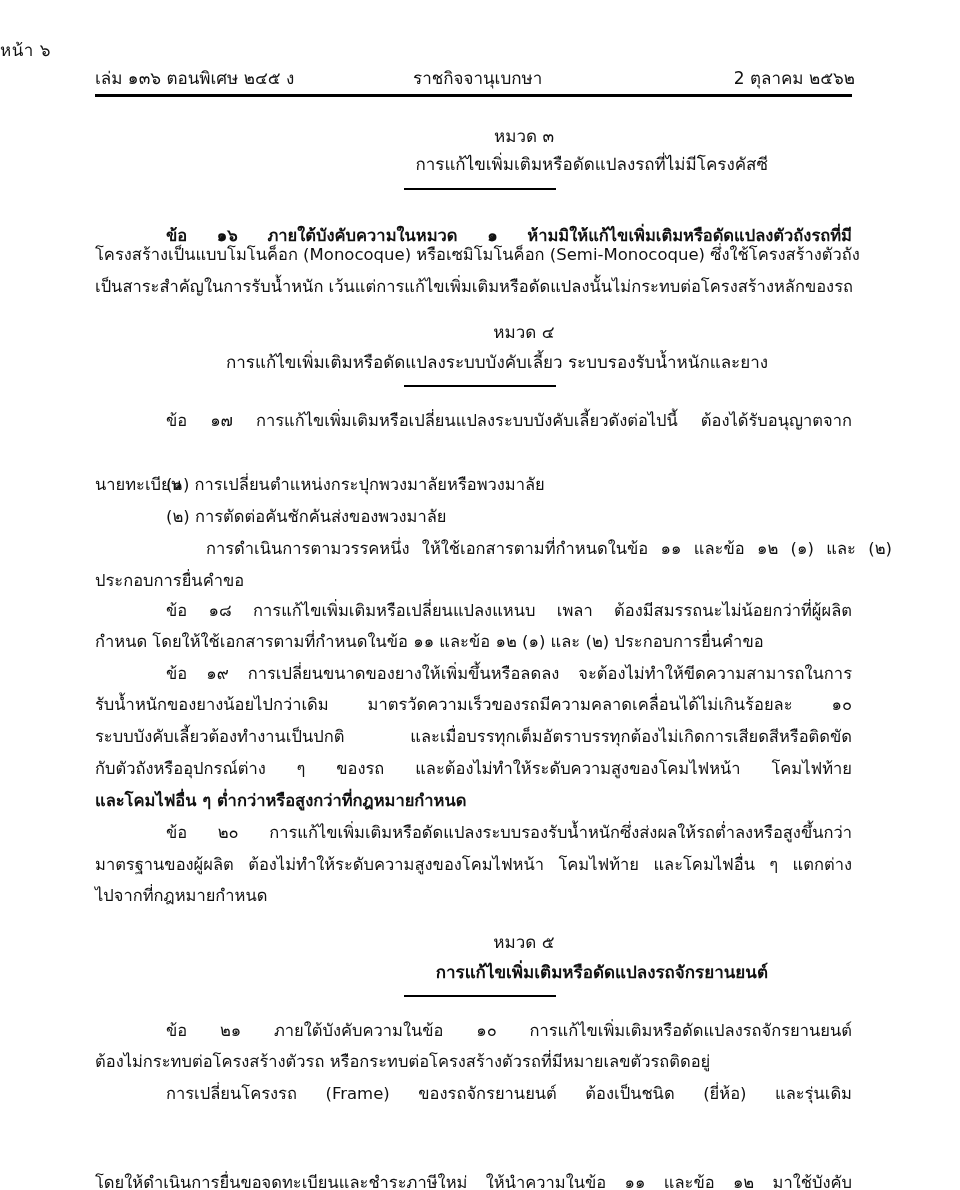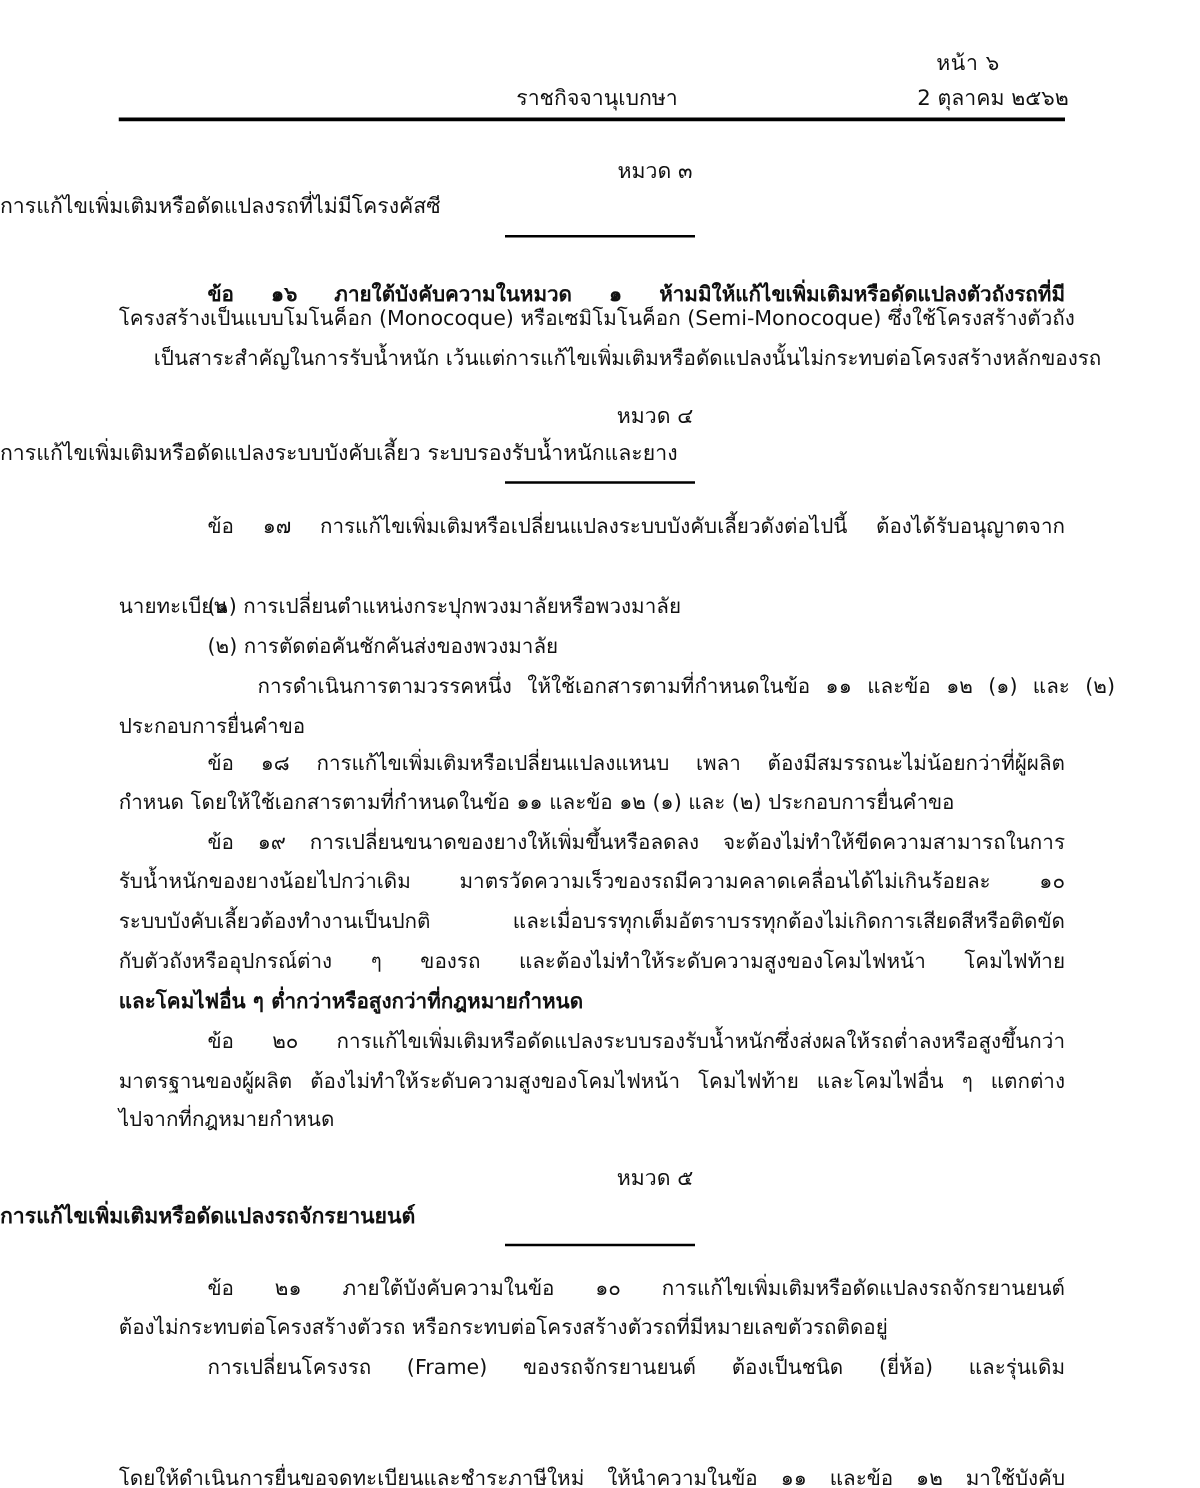--- a/index.html
+++ b/index.html
@@ -2,66 +2,67 @@
 <html><head>
   <meta charset="utf-8">
   <style>
     html, body { margin: 0; padding: 0; background: #ffffff; }
     body {
       width: 960px; height: 1190px; position: relative; overflow: hidden;
       font-family: "DejaVu Sans", "Liberation Sans", sans-serif;
       color: #111111;
     }
     .page-num {
-      position: absolute; top: 36px; left: 0; width: 800px; text-align: right;
+      position: absolute; top: 36px; left: 0; width: 800px; text-align: left;
       font-size: 17px; letter-spacing: 0.5px;
     }
     .header-line {
       position: absolute; top: 64px; left: 95px; width: 760px; height: 24px;
       font-size: 17px;
     }
     .header-line span { position: absolute; top: 0; white-space: nowrap; }
     .header-rule {
       position: absolute; top: 94px; left: 95px; width: 757px; height: 3px; background: #000;
     }
     .chapter-num {
       position: absolute; left: 0; width: 960px; text-align: center; font-size: 17px; padding-left: 44px;
     }
     .chapter-title {
-      position: absolute; left: 0; width: 768px; text-align: left; font-size: 17px;
+      position: absolute; left: 0; width: 768px; text-align: right; font-size: 17px;
     }
     .chapter-rule {
       position: absolute; left: 404px; width: 152px; height: 2px; background: #000;
     }
     .line {
       position: absolute; left: 95px; width: 757px; font-size: 16.5px;
       white-space: nowrap; text-align: justify; text-align-last: justify; height: 26px; line-height: 26px;
     }
     .line.indent { left: 166px; width: 686px; }
     .line.last { text-align-last: left; }
     .line.item { left: 166px; width: 686px; text-align-last: left; }
   </style>
 </head>
 <body>
 
 <div class="page-num">หน้า   ๖</div>
 
 <div class="header-line">
+  <span style="left:0;">เล่ม   ๑๓๖   ตอนพิเศษ   ๒๔๕   ง</span>
   <span style="left:318px;">ราชกิจจานุเบกษา</span>
   <span style="right:0;">2   ตุลาคม   ๒๕๖๒</span>
 </div>
 <div class="header-rule"></div>
 
 <div class="chapter-num" style="top:122px;">หมวด   ๓</div>
 <div class="chapter-title" style="top:150px;">การแก้ไขเพิ่มเติมหรือดัดแปลงรถที่ไม่มีโครงคัสซี</div>
 <div class="chapter-rule" style="top:188px;"></div>
 
 <div class="line indent" style="top:223px;font-weight:bold;">ข้อ ๑๖ ภายใต้บังคับความในหมวด  ๑  ห้ามมิให้แก้ไขเพิ่มเติมหรือดัดแปลงตัวถังรถที่มี</div>
 <div class="line" style="top:242px;">โครงสร้างเป็นแบบโมโนค็อก (Monocoque) หรือเซมิโมโนค็อก (Semi-Monocoque) ซึ่งใช้โครงสร้างตัวถัง</div>
-<div class="line" style="top:274px;margin-left:28px;">เป็นสาระสำคัญในการรับน้ำหนัก  เว้นแต่การแก้ไขเพิ่มเติมหรือดัดแปลงนั้นไม่กระทบต่อโครงสร้างหลักของรถ</div>
+<div class="line" style="top:274px;">เป็นสาระสำคัญในการรับน้ำหนัก  เว้นแต่การแก้ไขเพิ่มเติมหรือดัดแปลงนั้นไม่กระทบต่อโครงสร้างหลักของรถ</div>
 
 <div class="chapter-num" style="top:318px;">หมวด   ๔</div>
 <div class="chapter-title" style="top:348px;">การแก้ไขเพิ่มเติมหรือดัดแปลงระบบบังคับเลี้ยว  ระบบรองรับน้ำหนักและยาง</div>
 <div class="chapter-rule" style="top:385px;"></div>
 
 <div class="line indent" style="top:408px;">ข้อ  ๑๗ การแก้ไขเพิ่มเติมหรือเปลี่ยนแปลงระบบบังคับเลี้ยวดังต่อไปนี้  ต้องได้รับอนุญาตจาก</div>
 <div class="line last" style="top:452px;margin-top:20px;">นายทะเบียน</div>
 <div class="line item" style="top:472px;">(๑)  การเปลี่ยนตำแหน่งกระปุกพวงมาลัยหรือพวงมาลัย</div>
 <div class="line item" style="top:504px;">(๒)  การตัดต่อคันชักคันส่งของพวงมาลัย</div>
 <div class="line indent" style="top:536px;margin-left:40px;">การดำเนินการตามวรรคหนึ่ง ให้ใช้เอกสารตามที่กำหนดในข้อ ๑๑ และข้อ ๑๒ (๑) และ (๒)</div>

